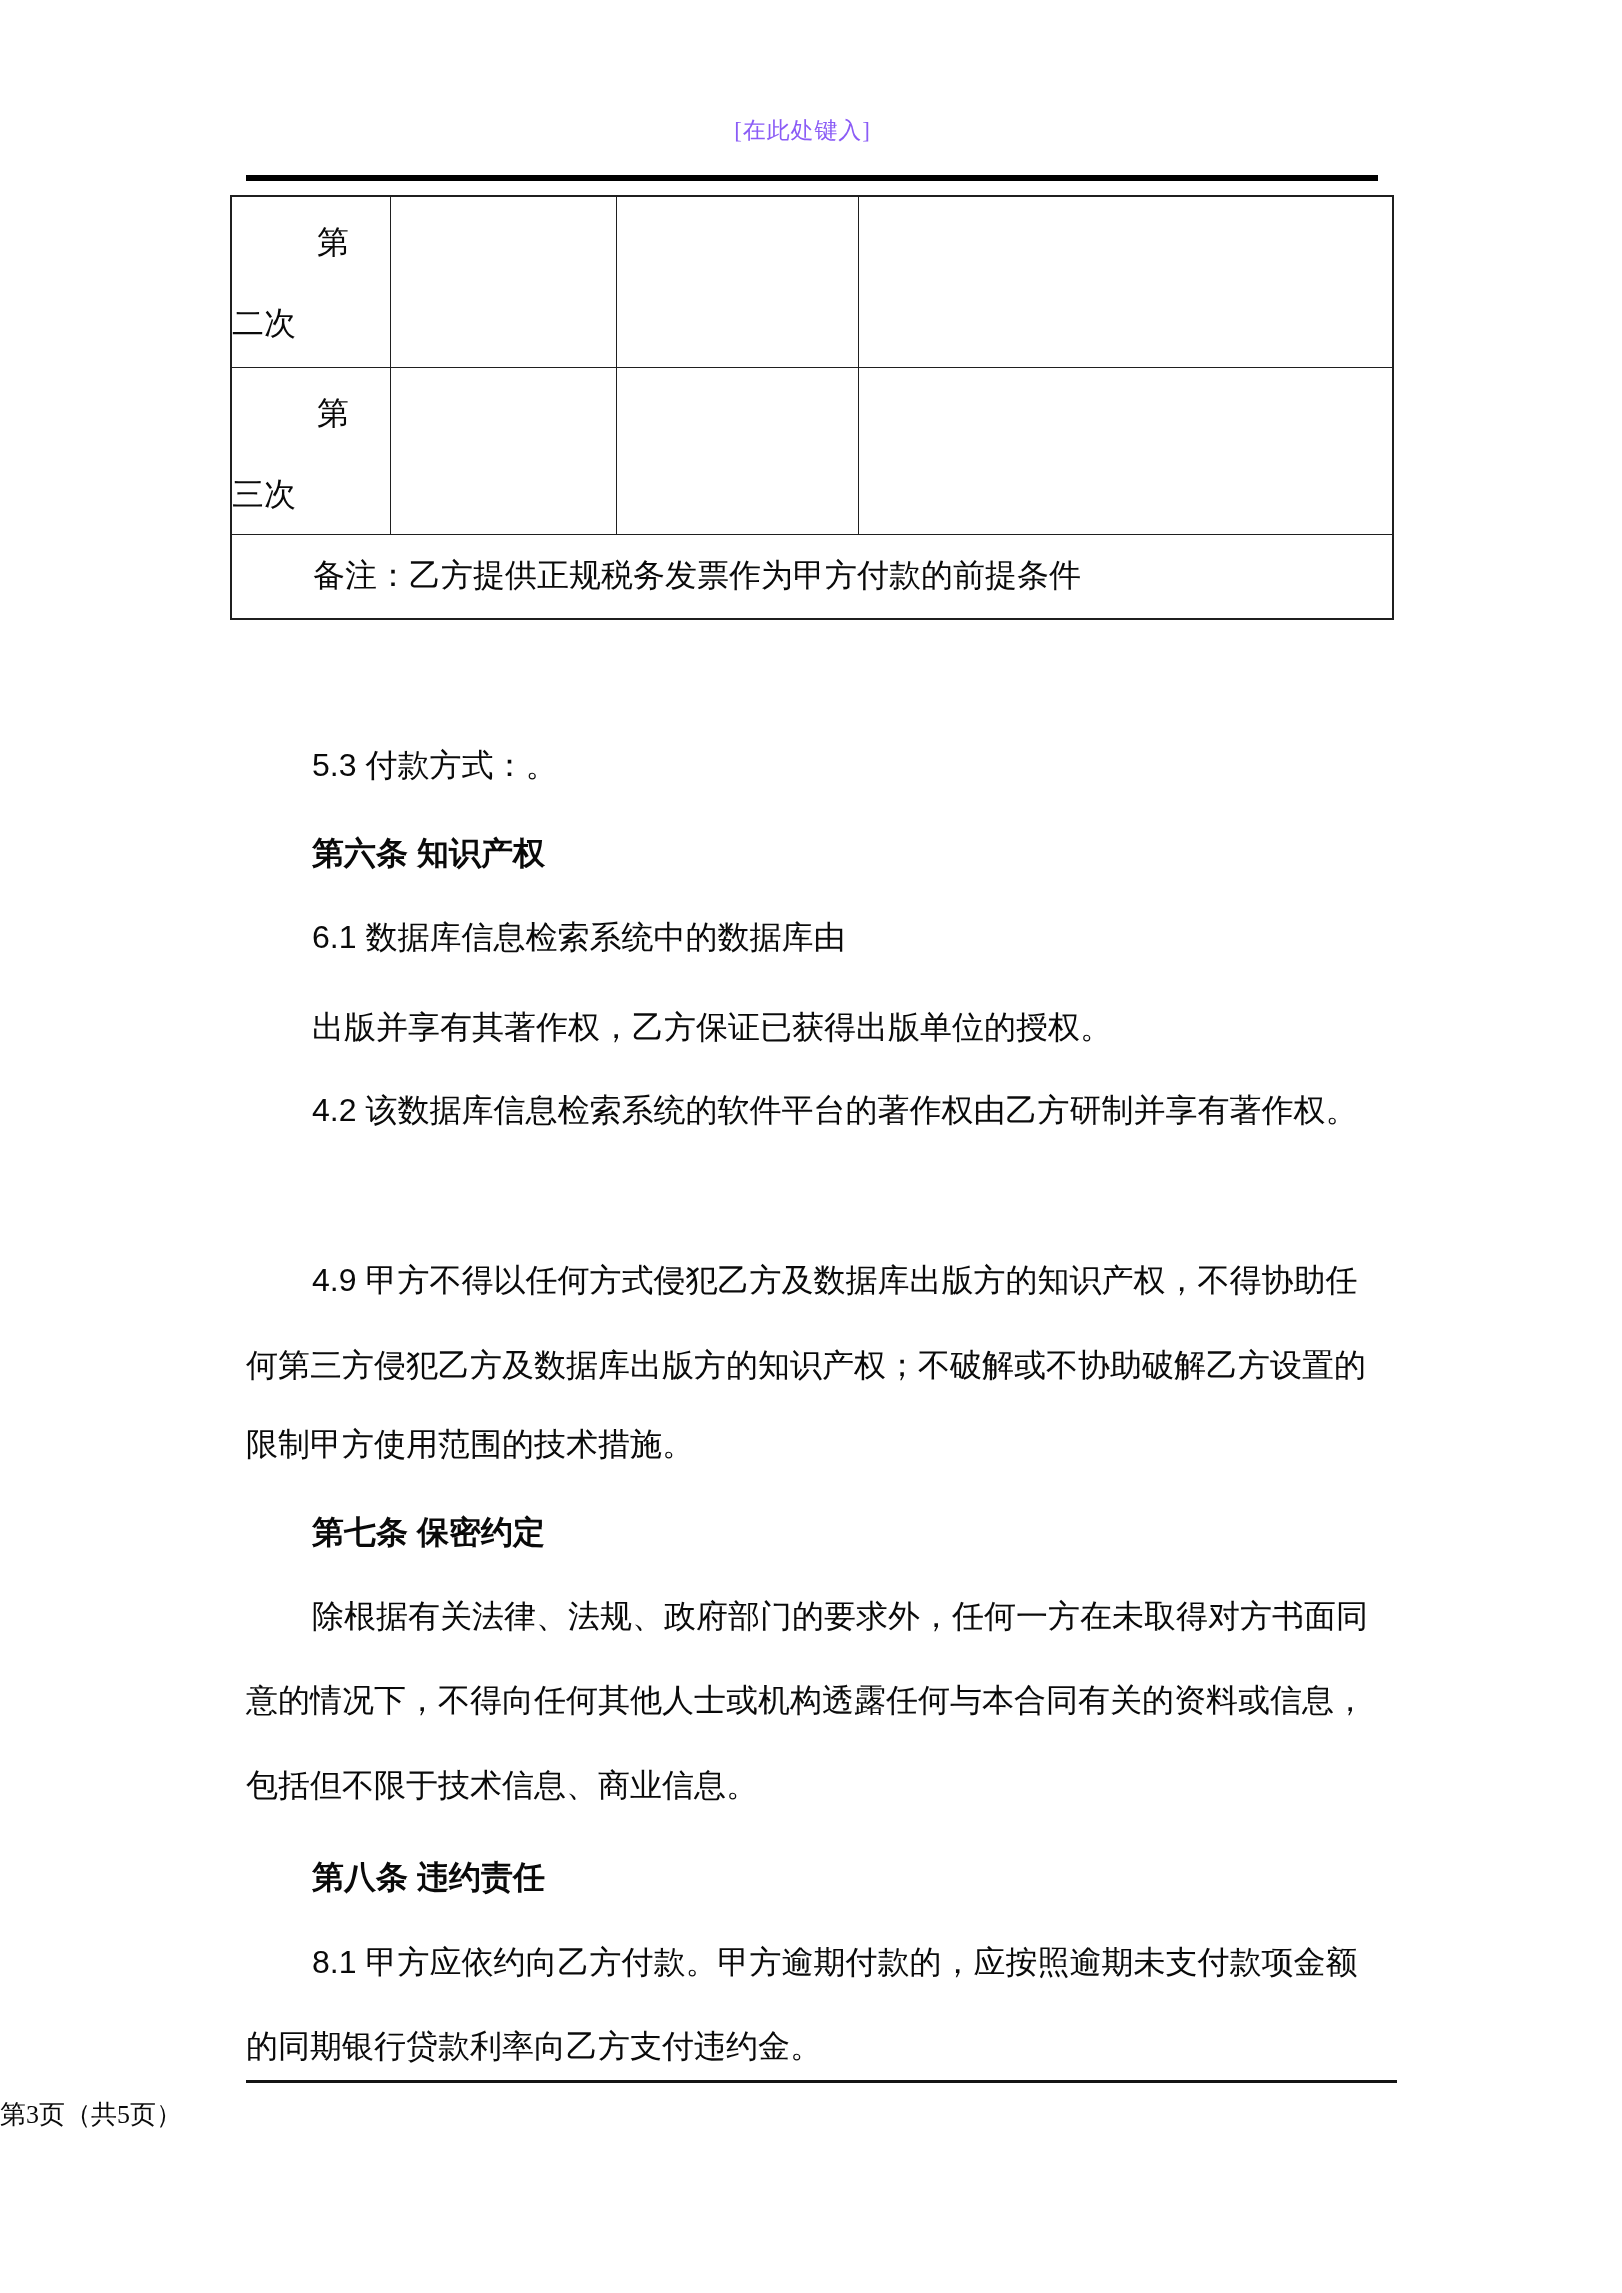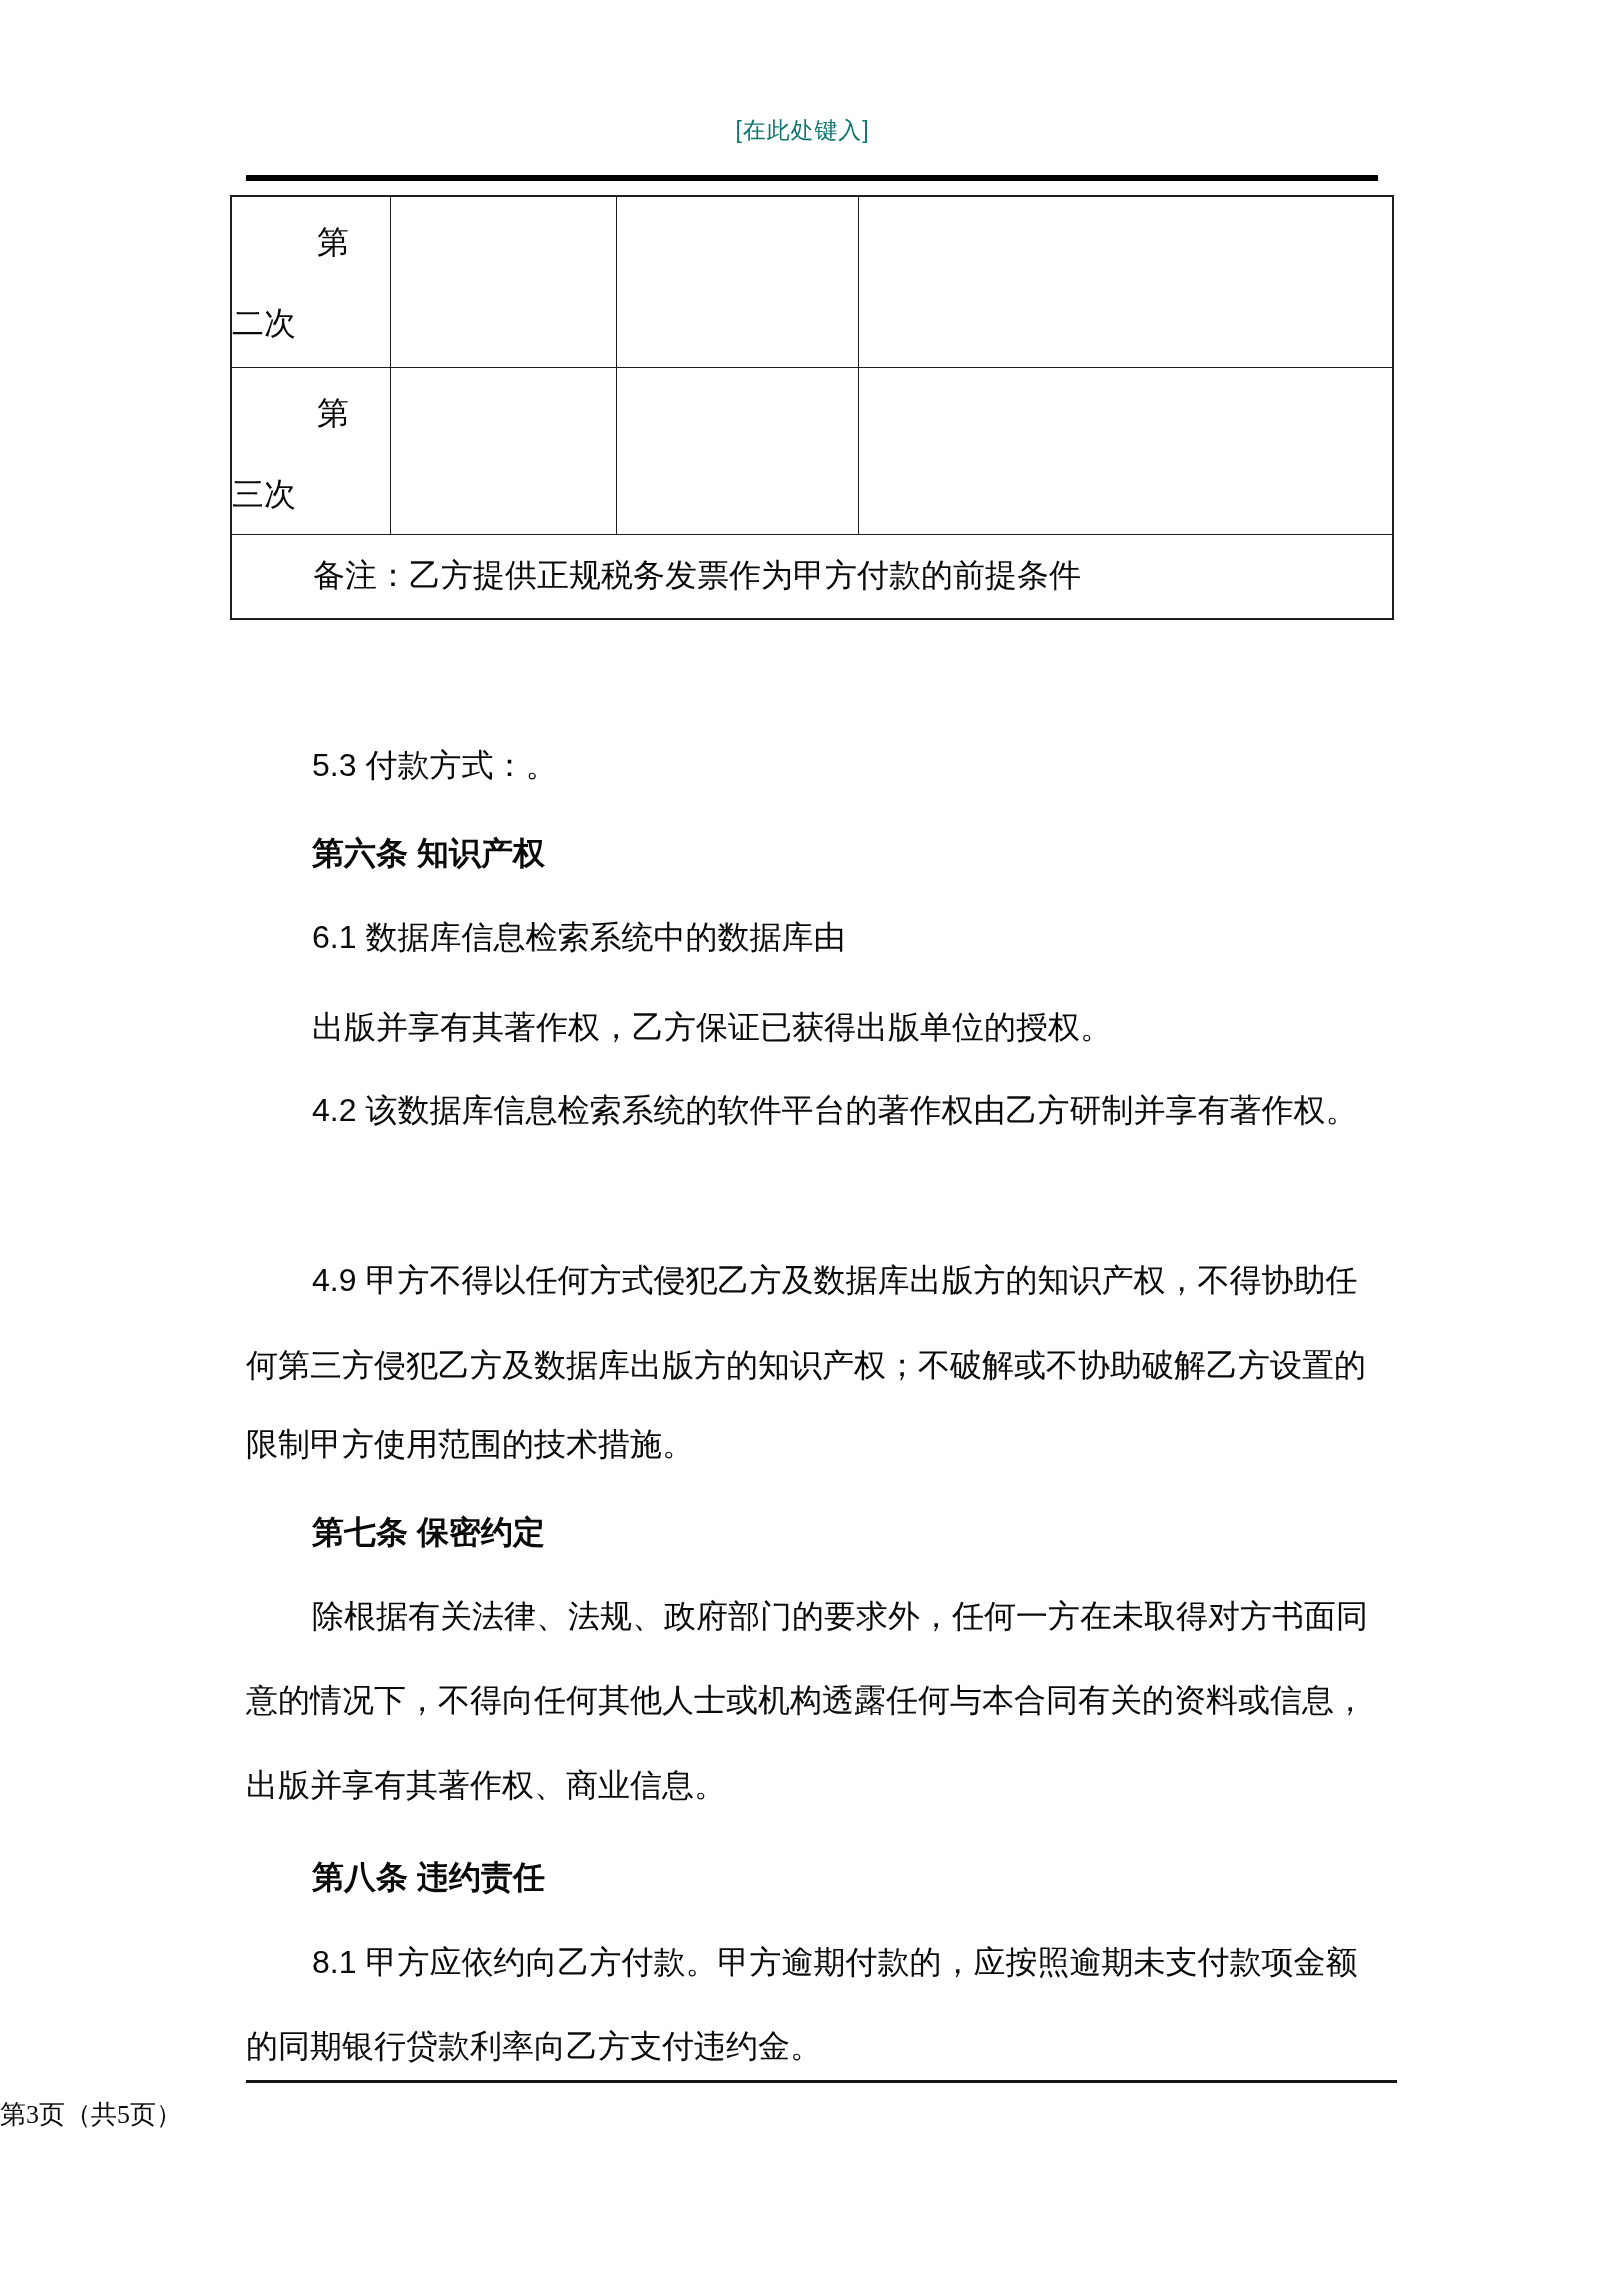--- a/index.html
+++ b/index.html
@@ -9,23 +9,23 @@
     height: 2294px;
     background: #ffffff;
     overflow: hidden;
     font-family: "Liberation Sans", sans-serif;
     color: #000000;
   }
   .hdr-placeholder {
     position: absolute;
     top: 115px; left: 0; width: 1605px;
     text-align: center;
-    font-family: Liberation Sans, sans-serif;
+    font-family: Liberation Serif, serif;
     font-size: 23px;
-    color: #0f766e;
+    color: #8b5cf6;
     letter-spacing: 0.9px;
   }
   .hdr-rule {
     position: absolute;
     left: 246px; top: 175px;
     width: 1132px; height: 5.5px;
     background: #000000;
   }
   .pay-table {
     position: absolute;
@@ -121,21 +121,21 @@
   <div class="body-line heading" style="left:312px; top:833px">第六条 知识产权</div>
   <div class="body-line" style="left:312px; top:917px">6.1 数据库信息检索系统中的数据库由</div>
   <div class="body-line" style="left:312px; top:1007px">出版并享有其著作权，乙方保证已获得出版单位的授权。</div>
   <div class="body-line" style="left:312px; top:1090px">4.2 该数据库信息检索系统的软件平台的著作权由乙方研制并享有著作权。</div>
   <div class="body-line" style="left:312px; top:1260px">4.9 甲方不得以任何方式侵犯乙方及数据库出版方的知识产权，不得协助任</div>
   <div class="body-line" style="left:246px; top:1345px">何第三方侵犯乙方及数据库出版方的知识产权；不破解或不协助破解乙方设置的</div>
   <div class="body-line" style="left:246px; top:1424px">限制甲方使用范围的技术措施。</div>
   <div class="body-line heading" style="left:312px; top:1512px">第七条 保密约定</div>
   <div class="body-line" style="left:312px; top:1596px">除根据有关法律、法规、政府部门的要求外，任何一方在未取得对方书面同</div>
   <div class="body-line" style="left:246px; top:1680px">意的情况下，不得向任何其他人士或机构透露任何与本合同有关的资料或信息，</div>
-  <div class="body-line" style="left:246px; top:1765px">出版并享有其著作权、商业信息。</div>
+  <div class="body-line" style="left:246px; top:1765px">包括但不限于技术信息、商业信息。</div>
   <div class="body-line heading" style="left:312px; top:1857px">第八条 违约责任</div>
   <div class="body-line" style="left:312px; top:1942px">8.1 甲方应依约向乙方付款。甲方逾期付款的，应按照逾期未支付款项金额</div>
   <div class="body-line" style="left:246px; top:2026px">的同期银行贷款利率向乙方支付违约金。</div>
 
   <div class="ftr-rule"></div>
   <div class="ftr-text">第3页（共5页）</div>
 
 </div>
 
 

